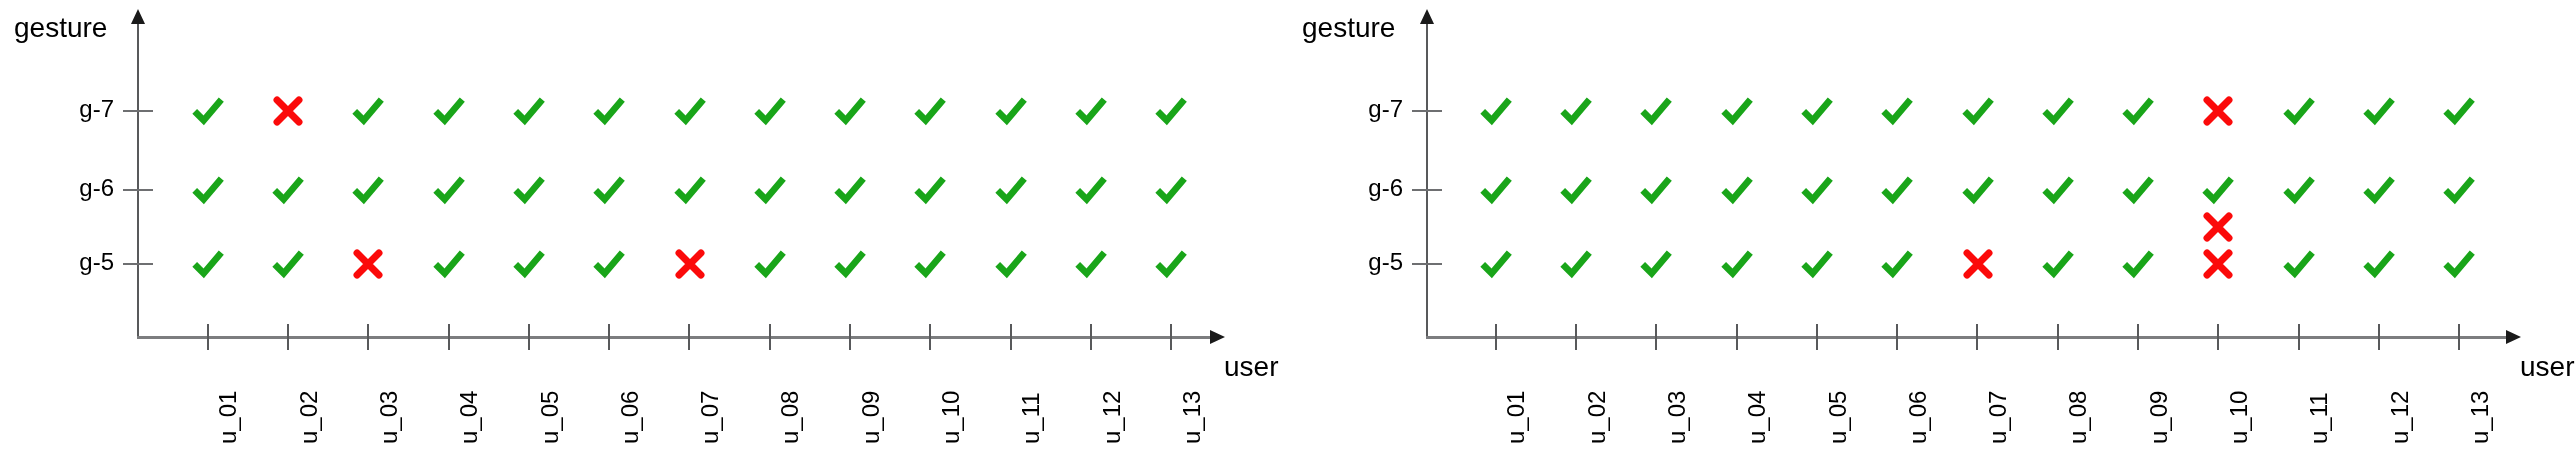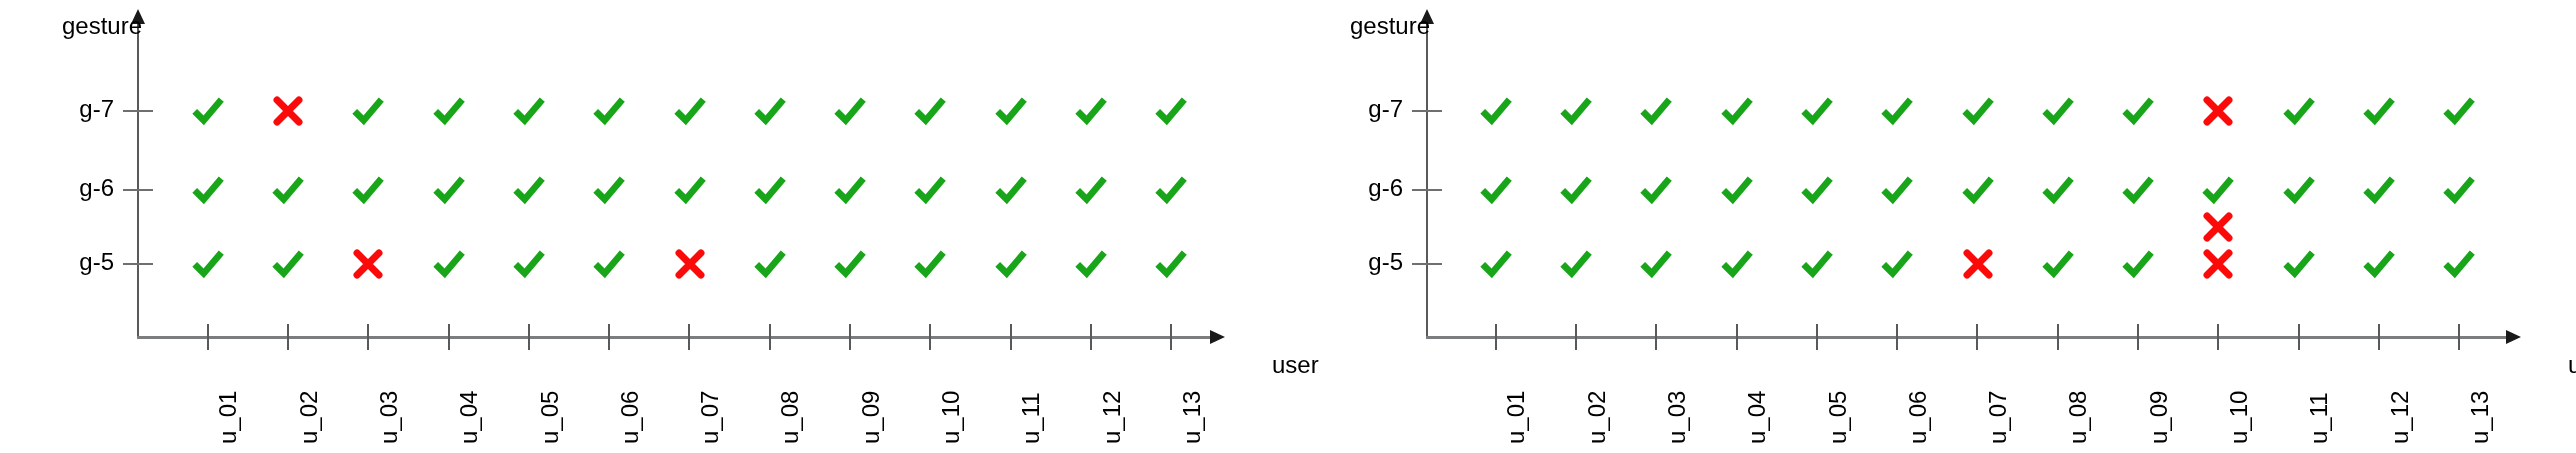--- a/index.html
+++ b/index.html
@@ -46,24 +46,23 @@
     height:2.3px;width:29.5px;background:#6e6f71;
   }
   .tick-x{
     position:absolute;
     width:2.3px;height:26px;background:#58595b;
   }
 
   
   .axis-title{
     position:absolute;
-    font-size:24px;color:#000;
+    font-size:28px;color:#000;
     white-space:nowrap;
     line-height:1;
-    margin-left:48px;
   }
   .ylabel{
     position:absolute;
     font-size:24px;color:#000;
     white-space:nowrap;
     text-align:right;
     line-height:1;
   }
   .xlabel{
     position:absolute;

